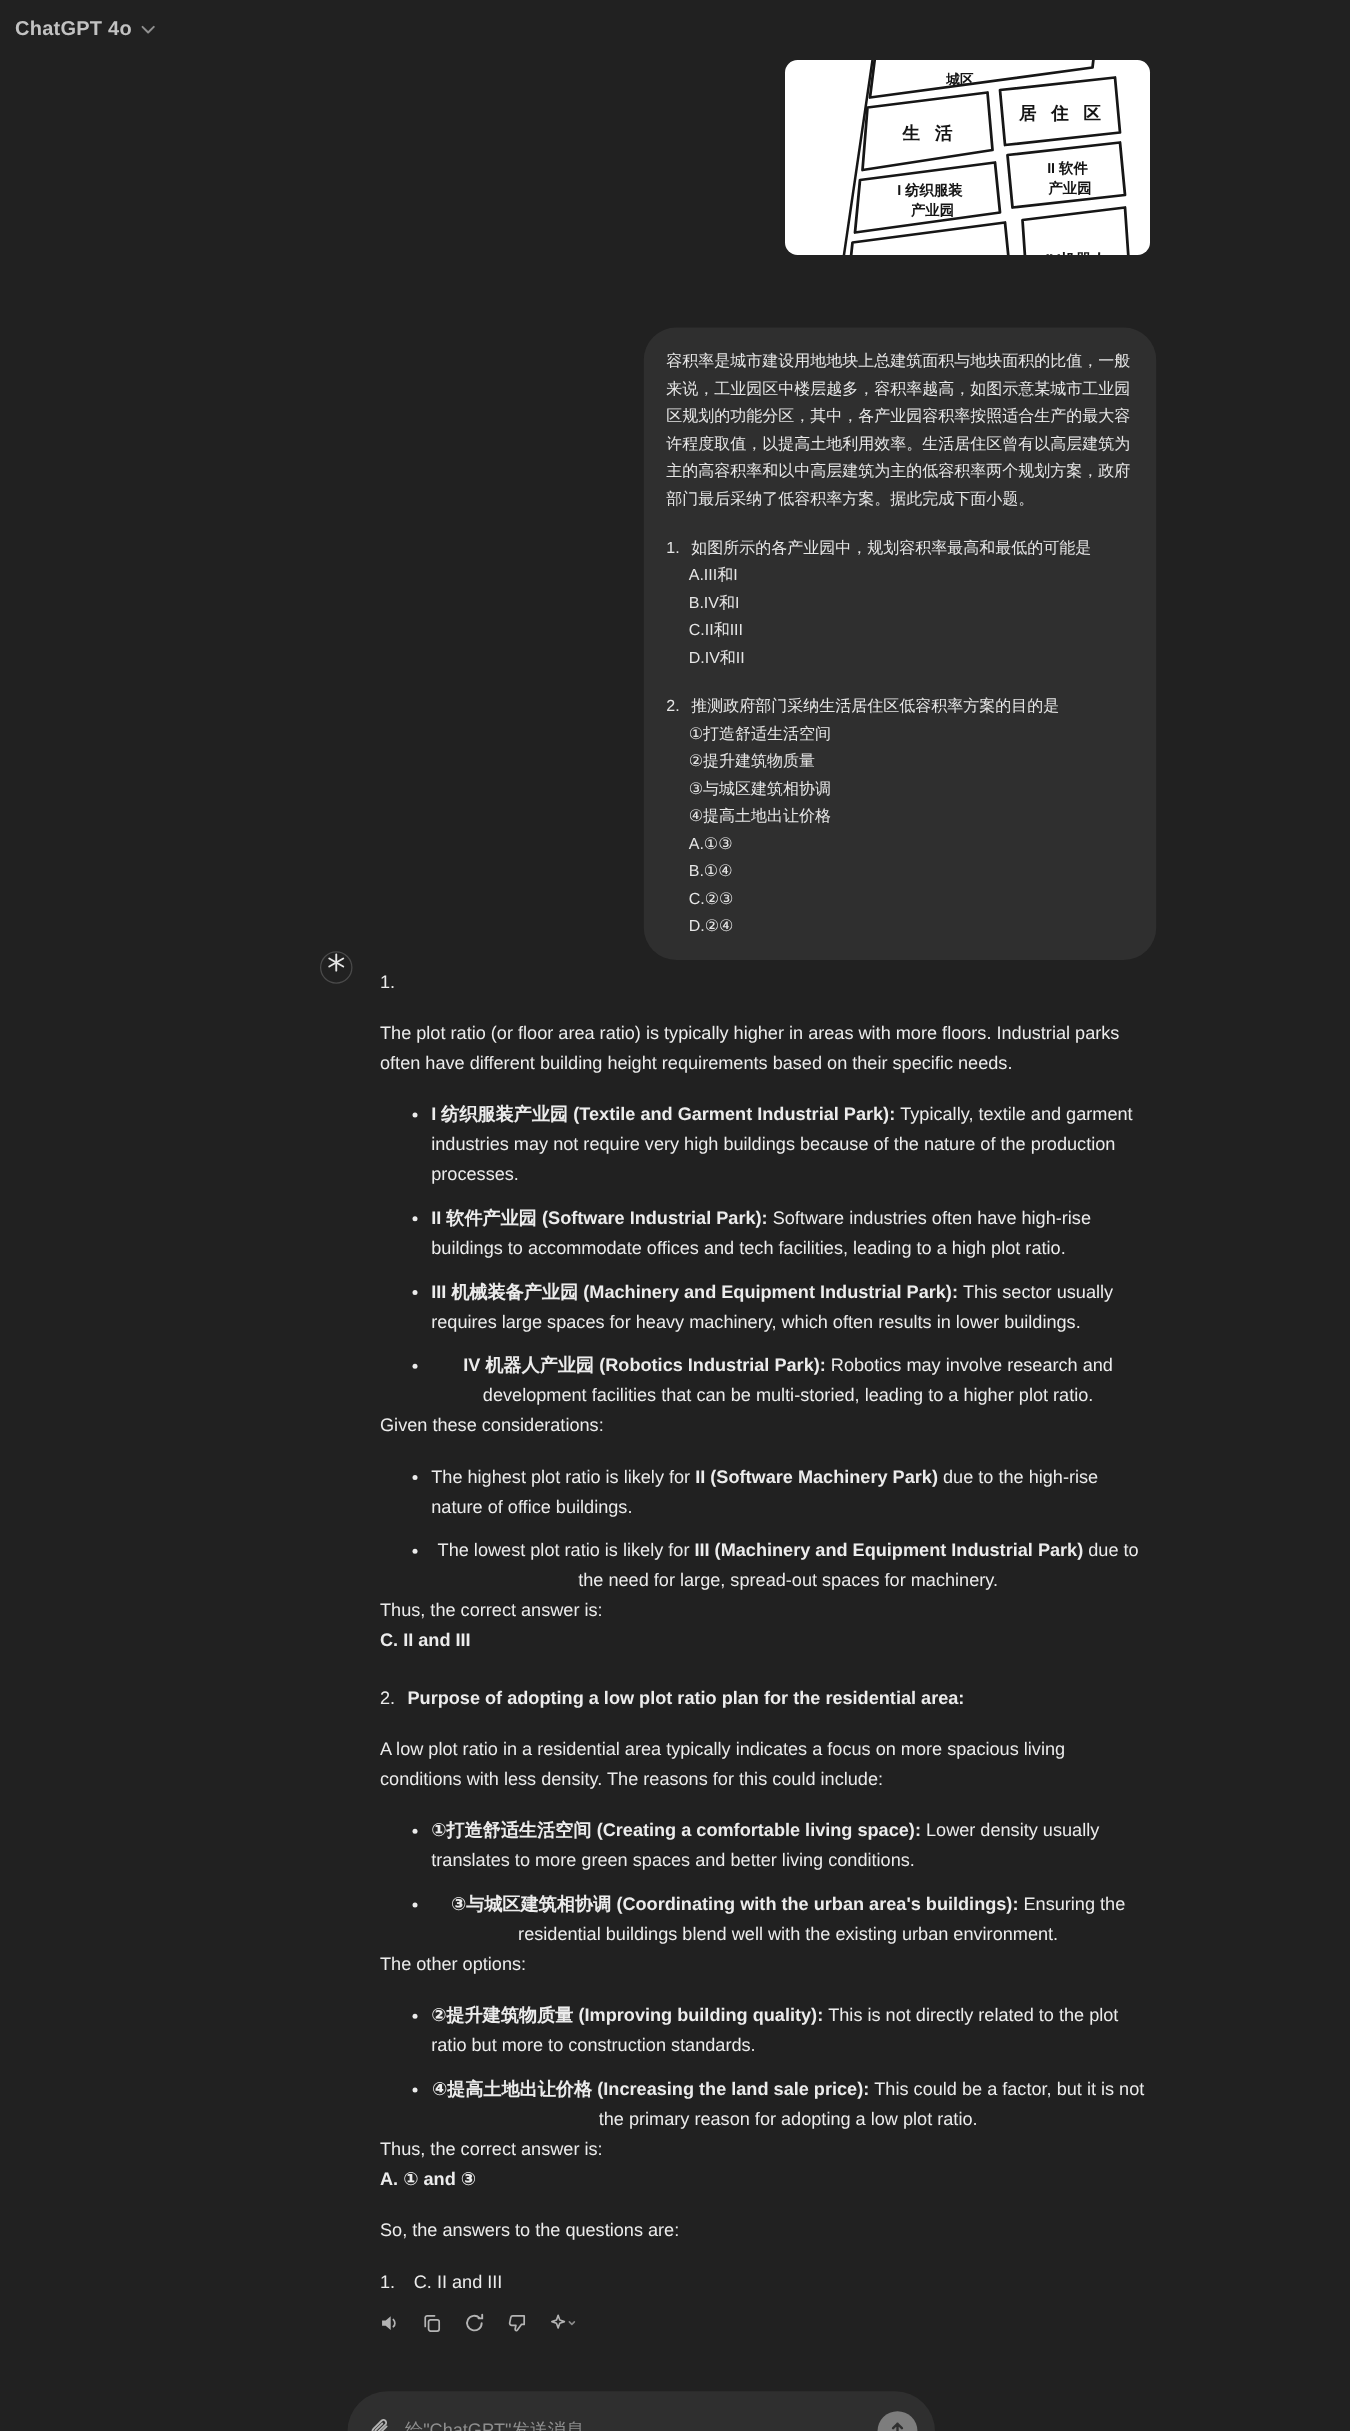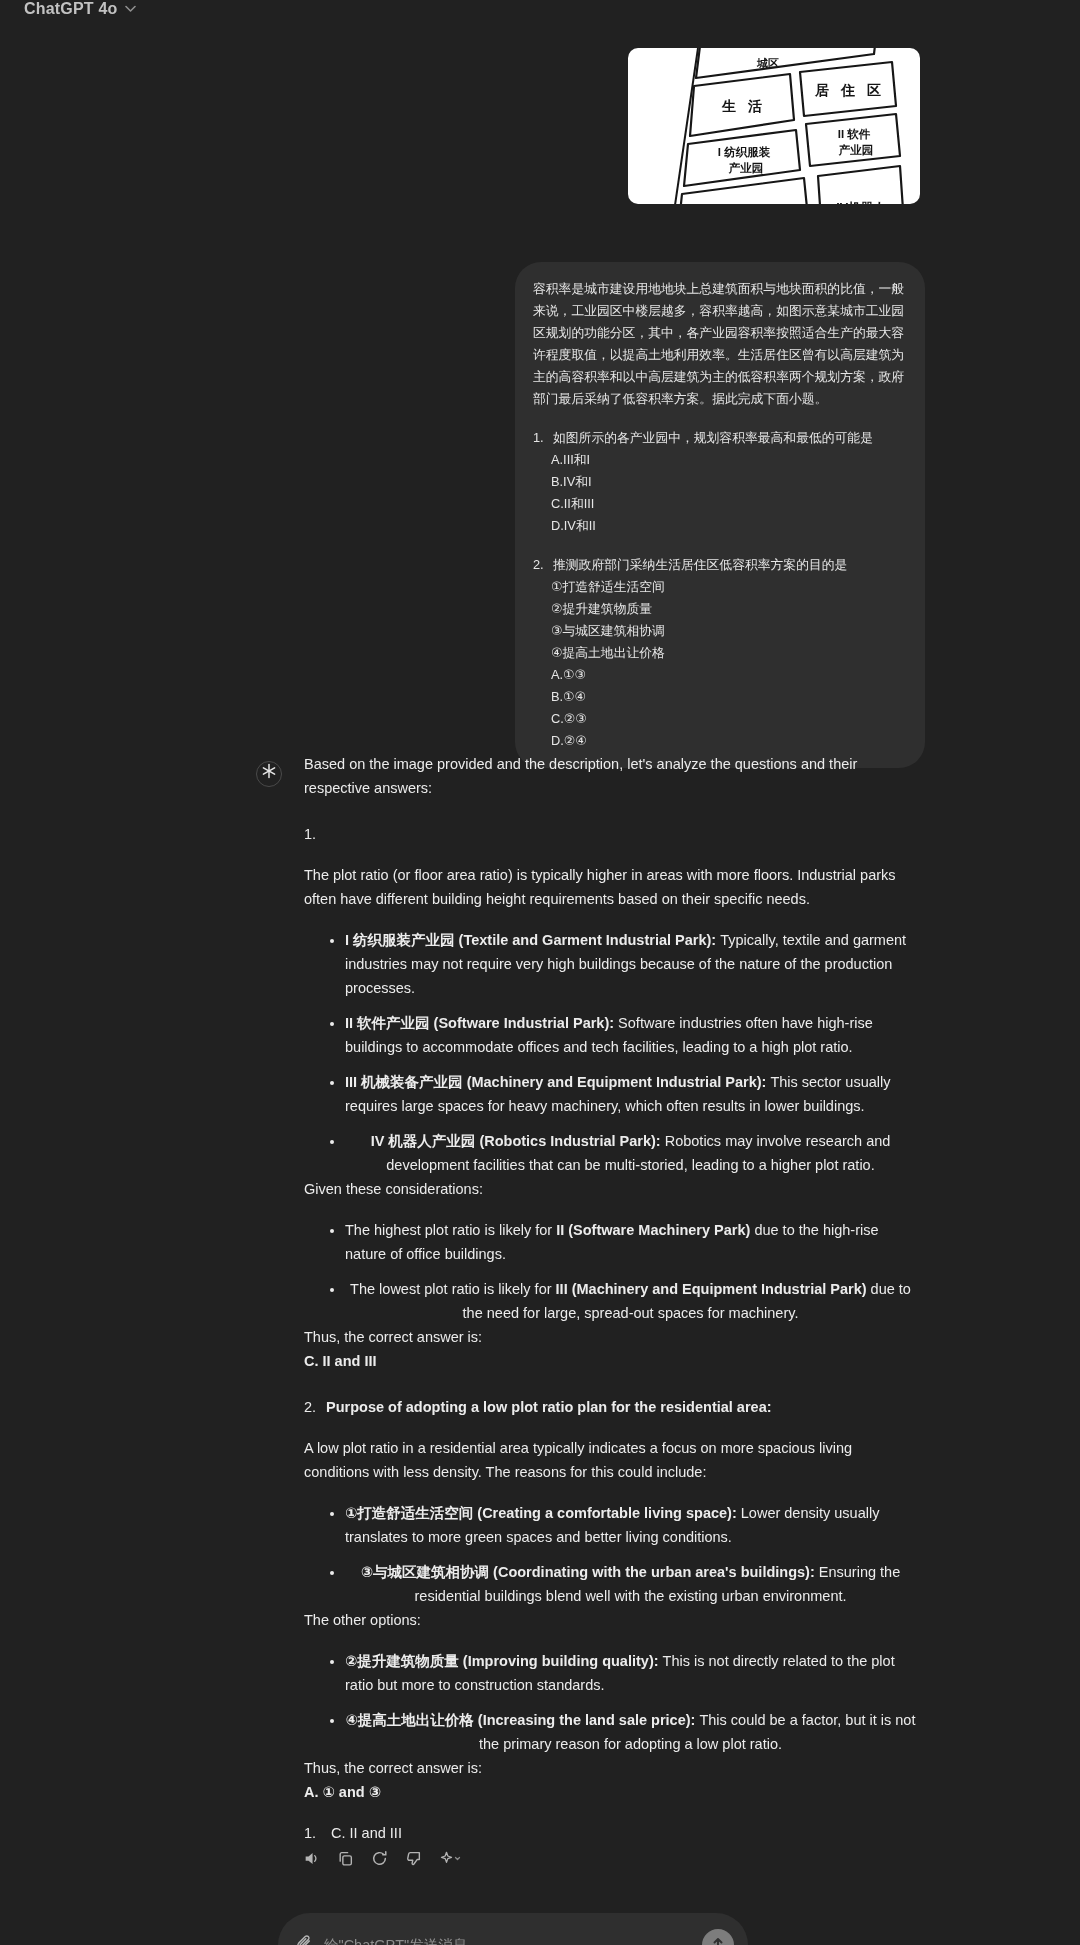--- a/index.html
+++ b/index.html
@@ -4,21 +4,21 @@
 <style>
   * { box-sizing: border-box; }
   html,body { margin:0; padding:0; }
   body {
     width:1080px; height:1945px; position:relative; overflow:hidden;
     background:#212121; color:#ececec;
     font-family:"Liberation Sans","DejaVu Sans",sans-serif;
   }
 
   
-  .header { position:absolute; top:0; left:0; right:0; height:48px; display:flex; align-items:flex-start; padding-left:24px; }
+  .header { position:absolute; top:0; left:0; right:0; height:48px; display:flex; align-items:center; padding-left:12px; }
   .model-btn { display:flex; align-items:center; gap:7px; cursor:pointer; }
   .model-label { font-size:16px; font-weight:700; color:#c2c2c2; letter-spacing:.2px; }
   .chev svg { display:block; }
 
   
   .image-card { position:absolute; left:628px; top:48px; width:292px; height:156px; background:#ffffff; border-radius:10px; overflow:hidden; }
   .image-card svg { display:block; }
   .map-parcel { fill:#ffffff; stroke:#161616; stroke-width:2.2; stroke-linejoin:round; }
   .map-line { stroke:#161616; stroke-width:2; fill:none; }
   .map-label { fill:#151515; font-weight:700; text-anchor:middle; font-family:"Liberation Sans","DejaVu Sans",sans-serif; }
@@ -162,21 +162,20 @@
         <g stroke="#e6e6e6" stroke-width="1.5" stroke-linecap="round">
           <line x1="8" y1="1.5" x2="8" y2="14.5"></line>
           <line x1="2.4" y1="4.8" x2="13.6" y2="11.2"></line>
           <line x1="2.4" y1="11.2" x2="13.6" y2="4.8"></line>
         </g>
       </svg>
     </span>
   </div>
 
   <div class="a-body">
-    <p>Based on the image provided and the description, let's analyze the questions and their respective answers:</p>
 
     <div class="num-row">
       <span class="num-col">1.</span>
     </div>
 
     <p>The plot ratio (or floor area ratio) is typically higher in areas with more floors. Industrial parks often have different building height requirements based on their specific needs.</p>
 
     <ul>
       <li><span class="bold">I 纺织服装产业园 (Textile and Garment Industrial Park):</span><span> Typically, textile and garment industries may not require very high buildings because of the nature of the production processes.</span></li>
       <li><span class="bold">II 软件产业园 (Software Industrial Park):</span><span> Software industries often have high-rise buildings to accommodate offices and tech facilities, leading to a high plot ratio.</span></li>
@@ -207,20 +206,21 @@
 
     <p>The other options:</p>
 
     <ul>
       <li><span class="bold">②提升建筑物质量 (Improving building quality):</span><span> This is not directly related to the plot ratio but more to construction standards.</span></li>
       <li><span class="bold">④提高土地出让价格 (Increasing the land sale price):</span><span> This could be a factor, but it is not the primary reason for adopting a low plot ratio.</span></li>
     </ul>
 
     <p><span>Thus, the correct answer is:</span><span class="blk bold">A. ① and ③</span></p>
 
+    <p>So, the answers to the questions are:</p>
 
     <div class="sum-row">
       <span class="sum-num">1.</span>
       <span>C. II and III</span>
     </div>
 
   </div>
 </div>
 
 <div class="action-bar">

